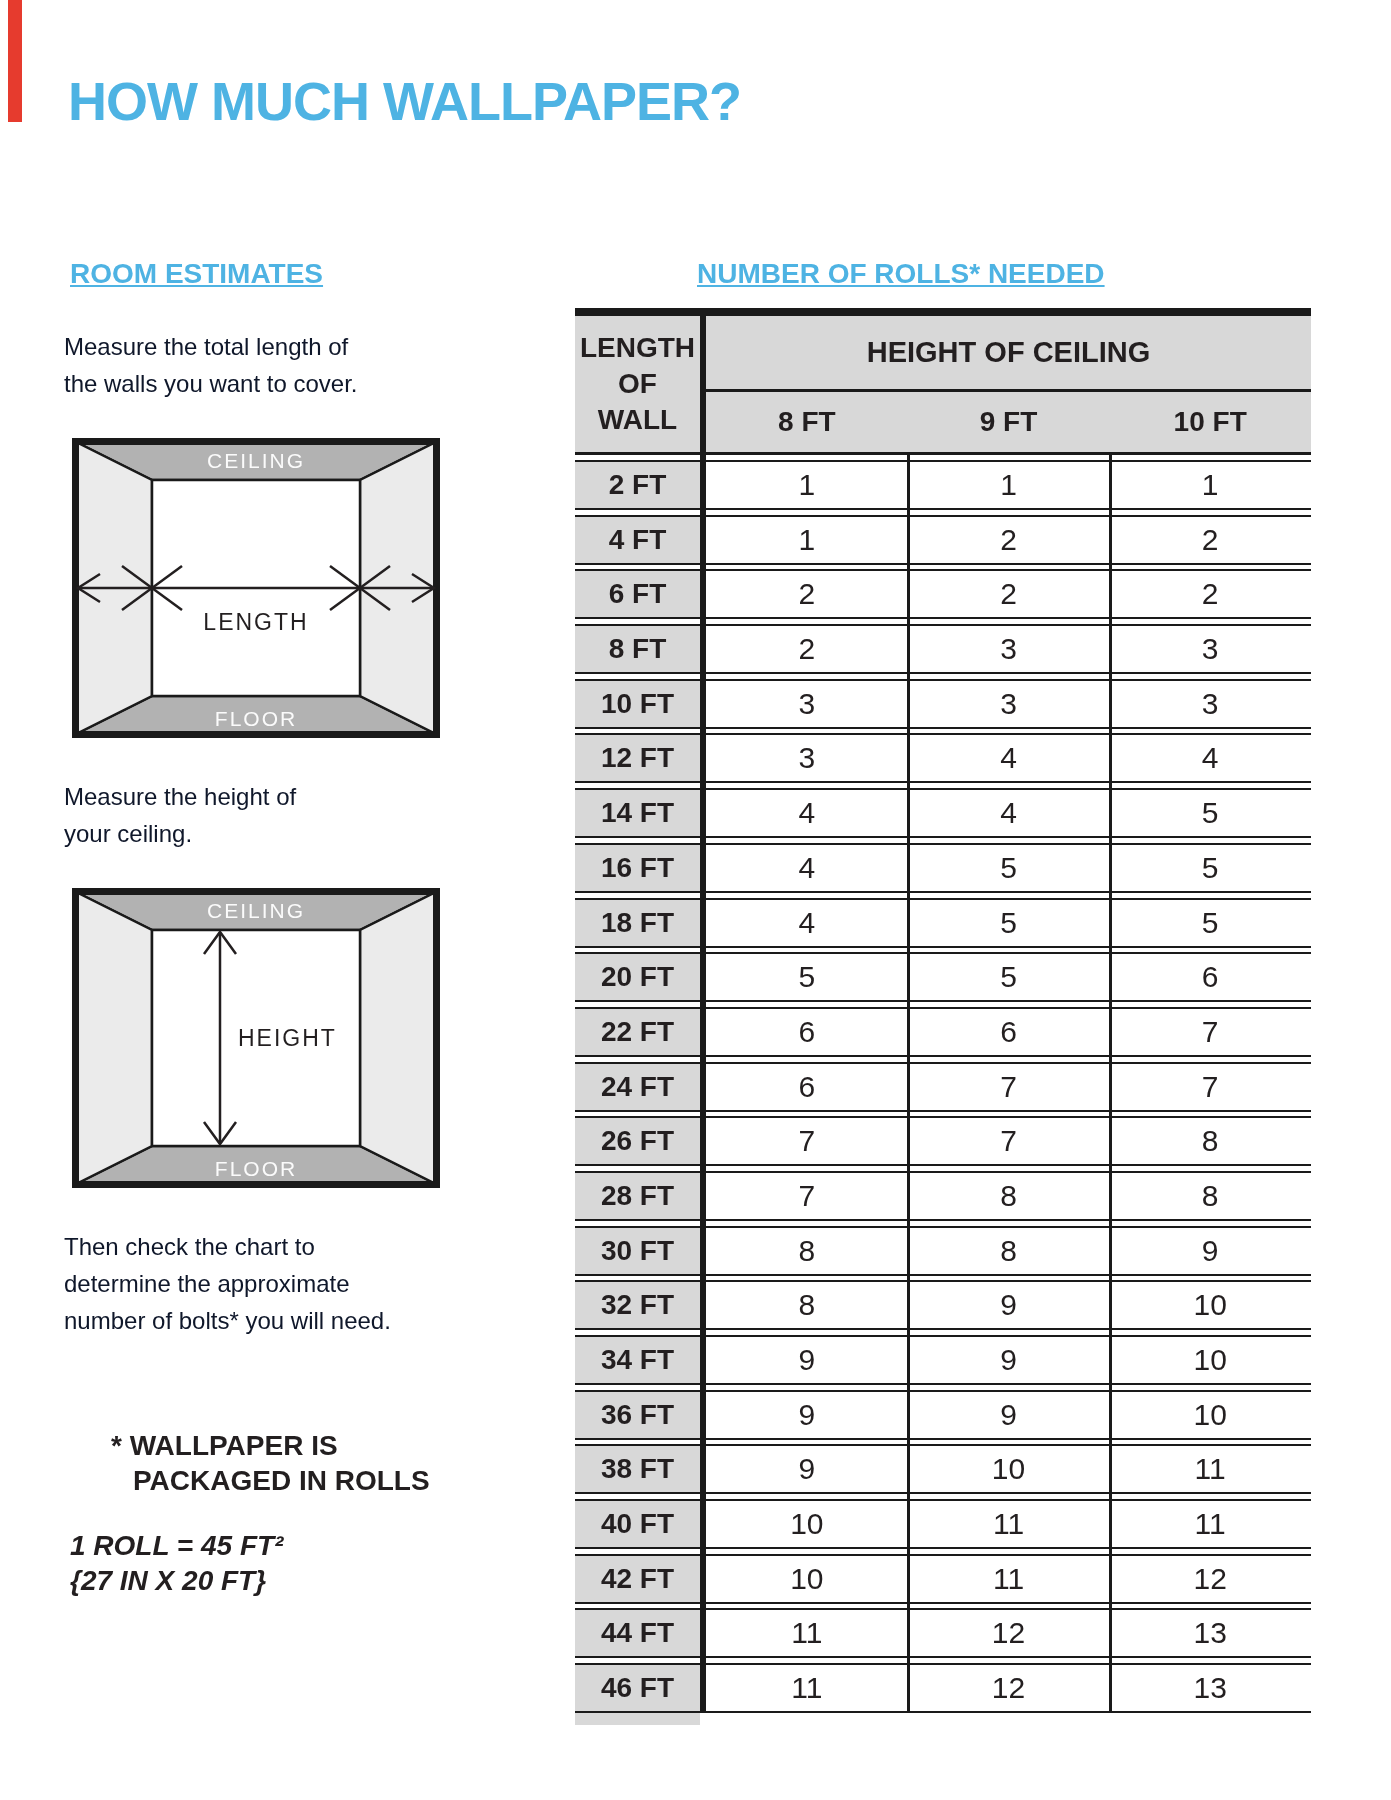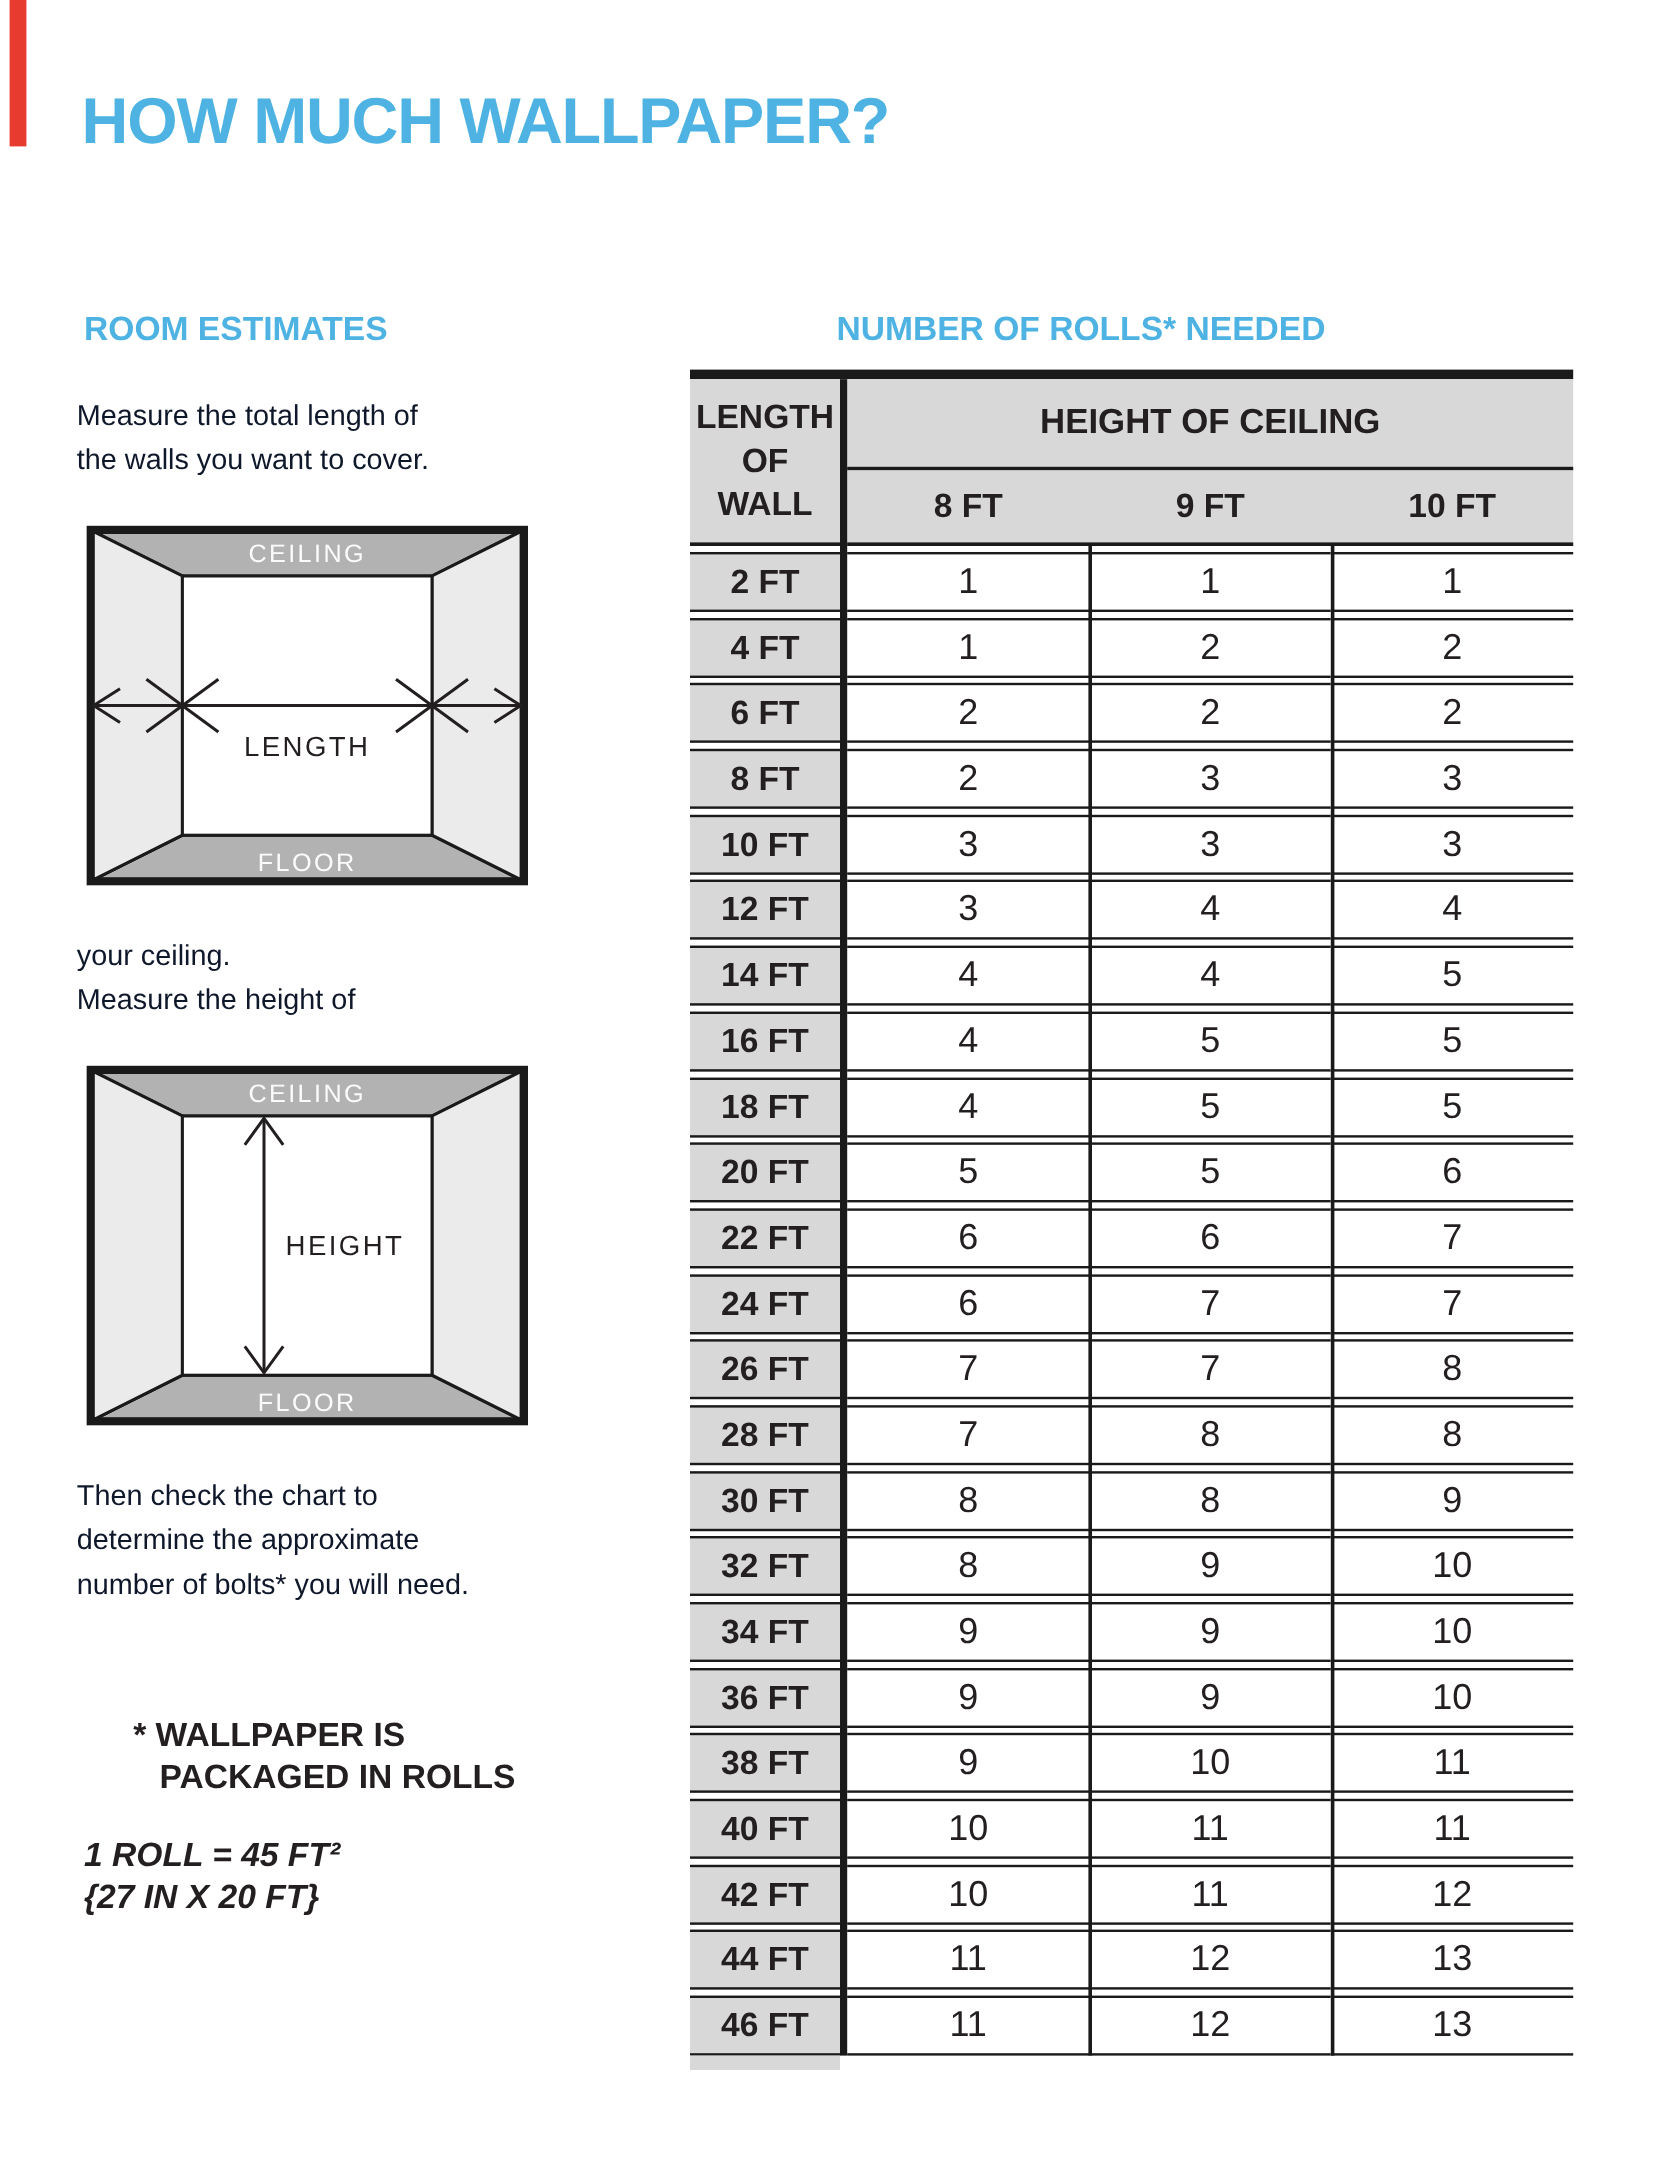--- a/index.html
+++ b/index.html
@@ -4,21 +4,21 @@
 <style>
   html,body{margin:0;padding:0;background:#ffffff;}
   .page{position:relative;width:1391px;height:1800px;background:#ffffff;
         font-family:"Liberation Sans",sans-serif;color:#231f20;overflow:hidden;}
   .abs{position:absolute;}
 
   .red-bar{left:8px;top:0;width:14px;height:122px;background:#e63b2e;}
 
   .main-title{left:68px;top:70px;font-size:54px;font-weight:bold;letter-spacing:-1px;color:#4eb3e3;}
 
-  .section-heading{font-size:28px;font-weight:bold;color:#4eb3e3;letter-spacing:0;}
+  .section-heading{font-size:28px;font-weight:bold;color:#4eb3e3;letter-spacing:0;text-decoration:underline;}
   .heading-left{left:70px;top:258px;}
   .heading-right{left:697px;top:258px;}
 
   .para{left:64px;font-size:24px;line-height:37px;color:#0f172a;}
   .para1{top:328px;}
   .para2{top:778px;}
   .para3{top:1228px;}
 
   .footnote{left:70px;top:1428px;font-size:28px;line-height:35px;font-weight:bold;margin-left:41px;}
   .footnote .indent{padding-left:22px;}
@@ -92,22 +92,22 @@
       <polyline points="340,136 362,150 340,164"></polyline>
       <line x1="50" y1="128" x2="110" y2="172"></line>
       <line x1="50" y1="172" x2="110" y2="128"></line>
       <line x1="258" y1="128" x2="318" y2="172"></line>
       <line x1="258" y1="172" x2="318" y2="128"></line>
     </g>
     <text x="184" y="192" text-anchor="middle" class="diag-label">LENGTH</text>
   </svg>
 
   <div class="abs para para2">
+    <div>Measure the height of</div>
     <div>your ceiling.</div>
-    <div>Measure the height of</div>
   </div>
 
   <svg class="abs diagram diagram2" viewBox="0 0 368 300">
     <rect x="0" y="0" width="368" height="300" fill="#ffffff"></rect>
     <polygon points="4,4 364,4 288,42 80,42" fill="#b2b2b2" stroke="#1a1a1a" stroke-width="2.5"></polygon>
     <polygon points="4,296 364,296 288,258 80,258" fill="#b2b2b2" stroke="#1a1a1a" stroke-width="2.5"></polygon>
     <polygon points="4,4 80,42 80,258 4,296" fill="#ebebeb" stroke="#1a1a1a" stroke-width="2.5"></polygon>
     <polygon points="364,4 288,42 288,258 364,296" fill="#ebebeb" stroke="#1a1a1a" stroke-width="2.5"></polygon>
     <rect x="80" y="42" width="208" height="216" fill="#ffffff" stroke="#1a1a1a" stroke-width="2.5"></rect>
     <rect x="3.5" y="3.5" width="361" height="293" fill="none" stroke="#1a1a1a" stroke-width="7"></rect>

